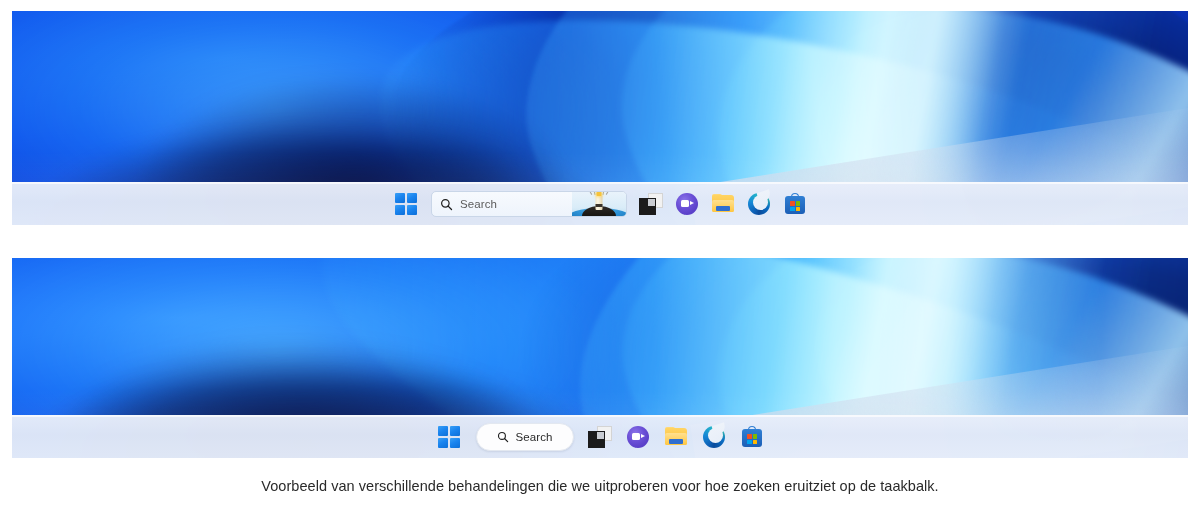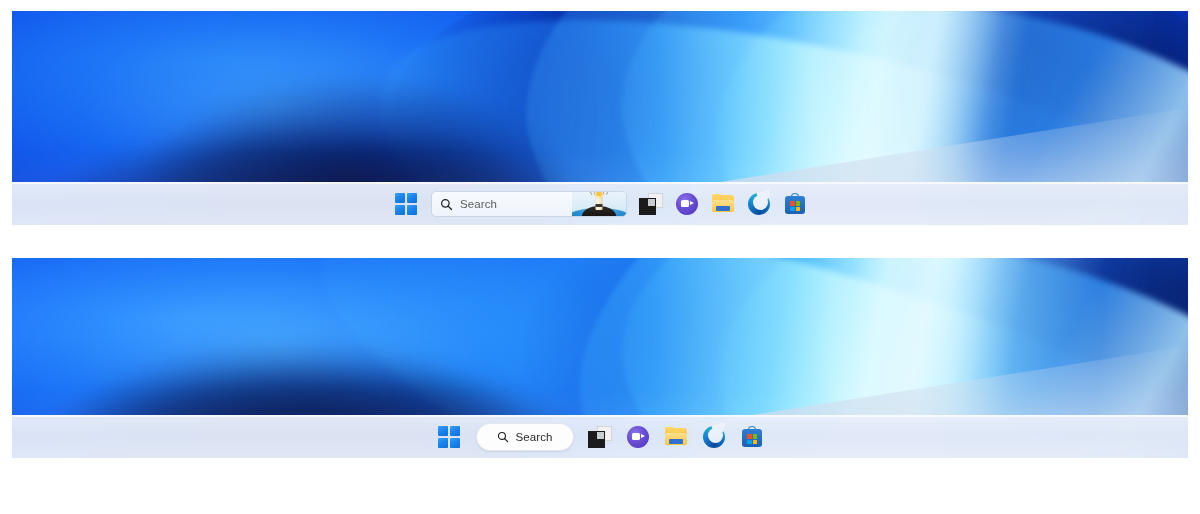--- a/index.html
+++ b/index.html
@@ -641,14 +641,15 @@
               <i></i>
               <i></i>
               <i></i>
             </span>
         </div>
 
       </div>
     </div>
   </div>
 
+  <div class="caption">Voorbeeld van verschillende behandelingen die we uitproberen voor hoe zoeken eruitziet op de taakbalk.</div>
 
 </div>
 
 </body></html>

